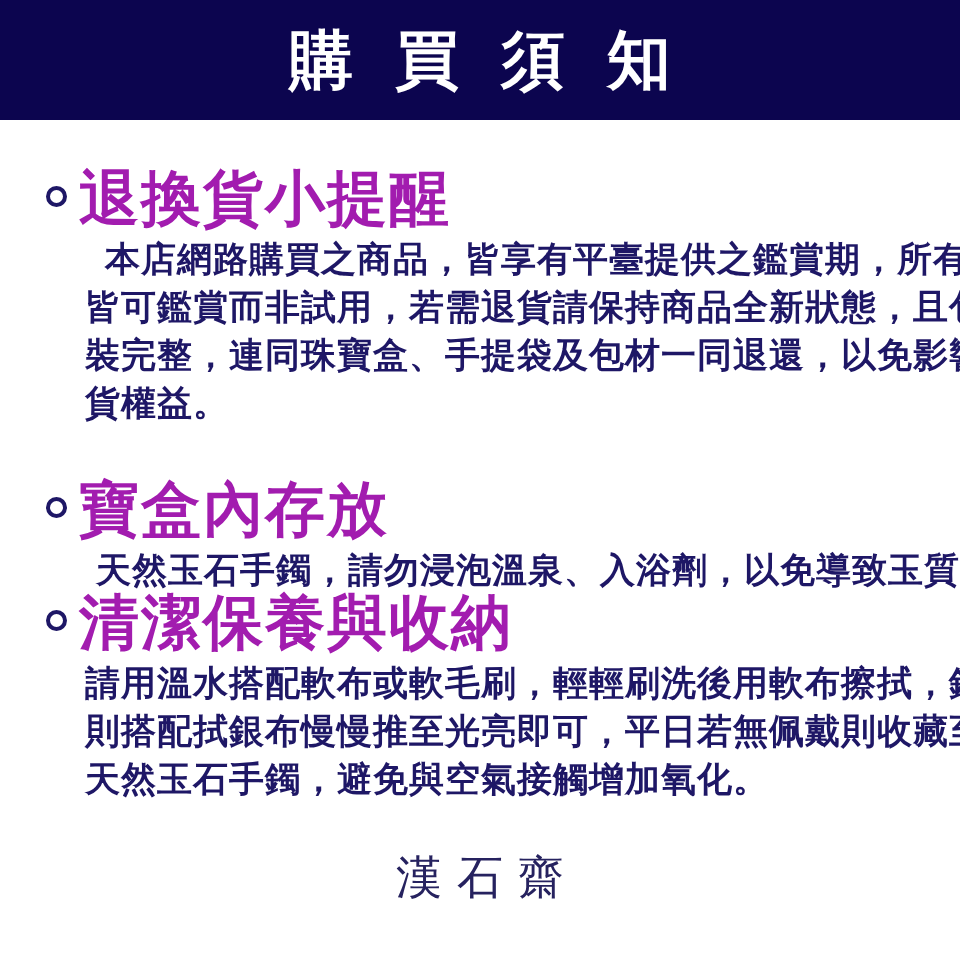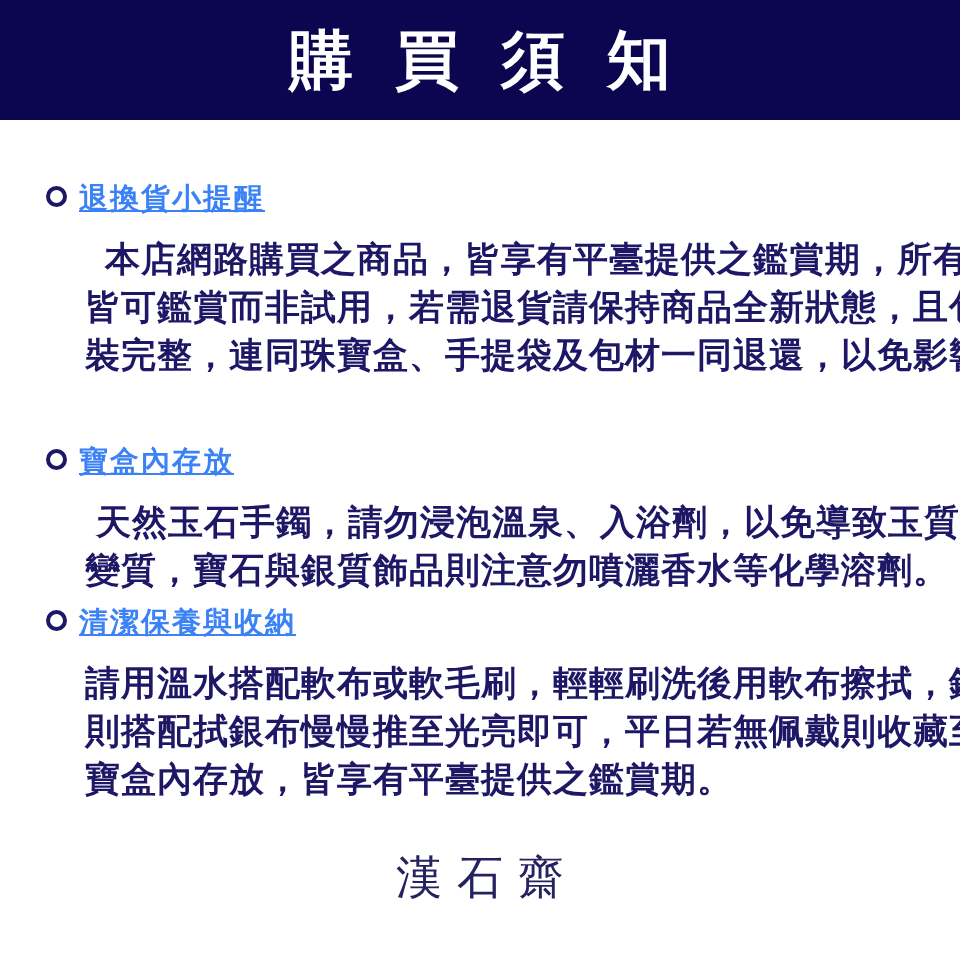--- a/index.html
+++ b/index.html
@@ -42,26 +42,25 @@
     line-height: 56px;
   }
   .bullet {
     width: 21px; height: 21px;
     border: 4px solid #1e1766;
     border-radius: 50%;
     flex: 0 0 auto;
     margin-top: -4px;
   }
   .heading-text {
-    font-size: 29px;
+    font-size: 60px;
     font-weight: 700;
-    color: #3b82f6;
+    color: #a21caf;
     white-space: nowrap;
     letter-spacing: 2px;
-    text-decoration: underline;
   }
   .para {
     margin-left: 39px;  
     margin-top: 9px;
     font-size: 35px;
     font-weight: 700;
     color: #1e1766;
     line-height: 48px;
   }
   .para .line { white-space: nowrap; letter-spacing: 1px; }
@@ -98,43 +97,43 @@
 
     <div class="section section-1">
       <div class="section-heading">
         <span class="bullet"></span>
         <span class="heading-text">退換貨小提醒</span>
       </div>
       <div class="para">
         <div class="line indent-lg">本店網路購買之商品，皆享有平臺提供之鑑賞期，所有商品</div>
         <div class="line">皆可鑑賞而非試用，若需退貨請保持商品全新狀態，且包完</div>
         <div class="line">裝完整，連同珠寶盒、手提袋及包材一同退還，以免影響退</div>
+        <div class="line">貨權益。</div>
       </div>
     </div>
 
     <div class="section section-2">
       <div class="section-heading">
         <span class="bullet"></span>
         <span class="heading-text">寶盒內存放</span>
       </div>
       <div class="para">
         <div class="line indent-sm">天然玉石手鐲，請勿浸泡溫泉、入浴劑，以免導致玉質染色</div>
-        <div class="line">變質，寶石與銀質飾品則注意勿噴灑香水等化學溶劑。</div>
       </div>
     </div>
 
     <div class="section section-3">
       <div class="section-heading">
         <span class="bullet"></span>
         <span class="heading-text">清潔保養與收納</span>
       </div>
       <div class="para">
         <div class="line">請用溫水搭配軟布或軟毛刷，輕輕刷洗後用軟布擦拭，銀飾</div>
         <div class="line">則搭配拭銀布慢慢推至光亮即可，平日若無佩戴則收藏至珠</div>
-        <div class="line">寶盒內存放，皆享有平臺提供之鑑賞期。</div>
+        <div class="line">天然玉石手鐲，避免與空氣接觸增加氧化。</div>
       </div>
     </div>
 
   </div>
 
   <div class="footer">
 
     <span class="brand">漢石齋</span>
 
   </div>

